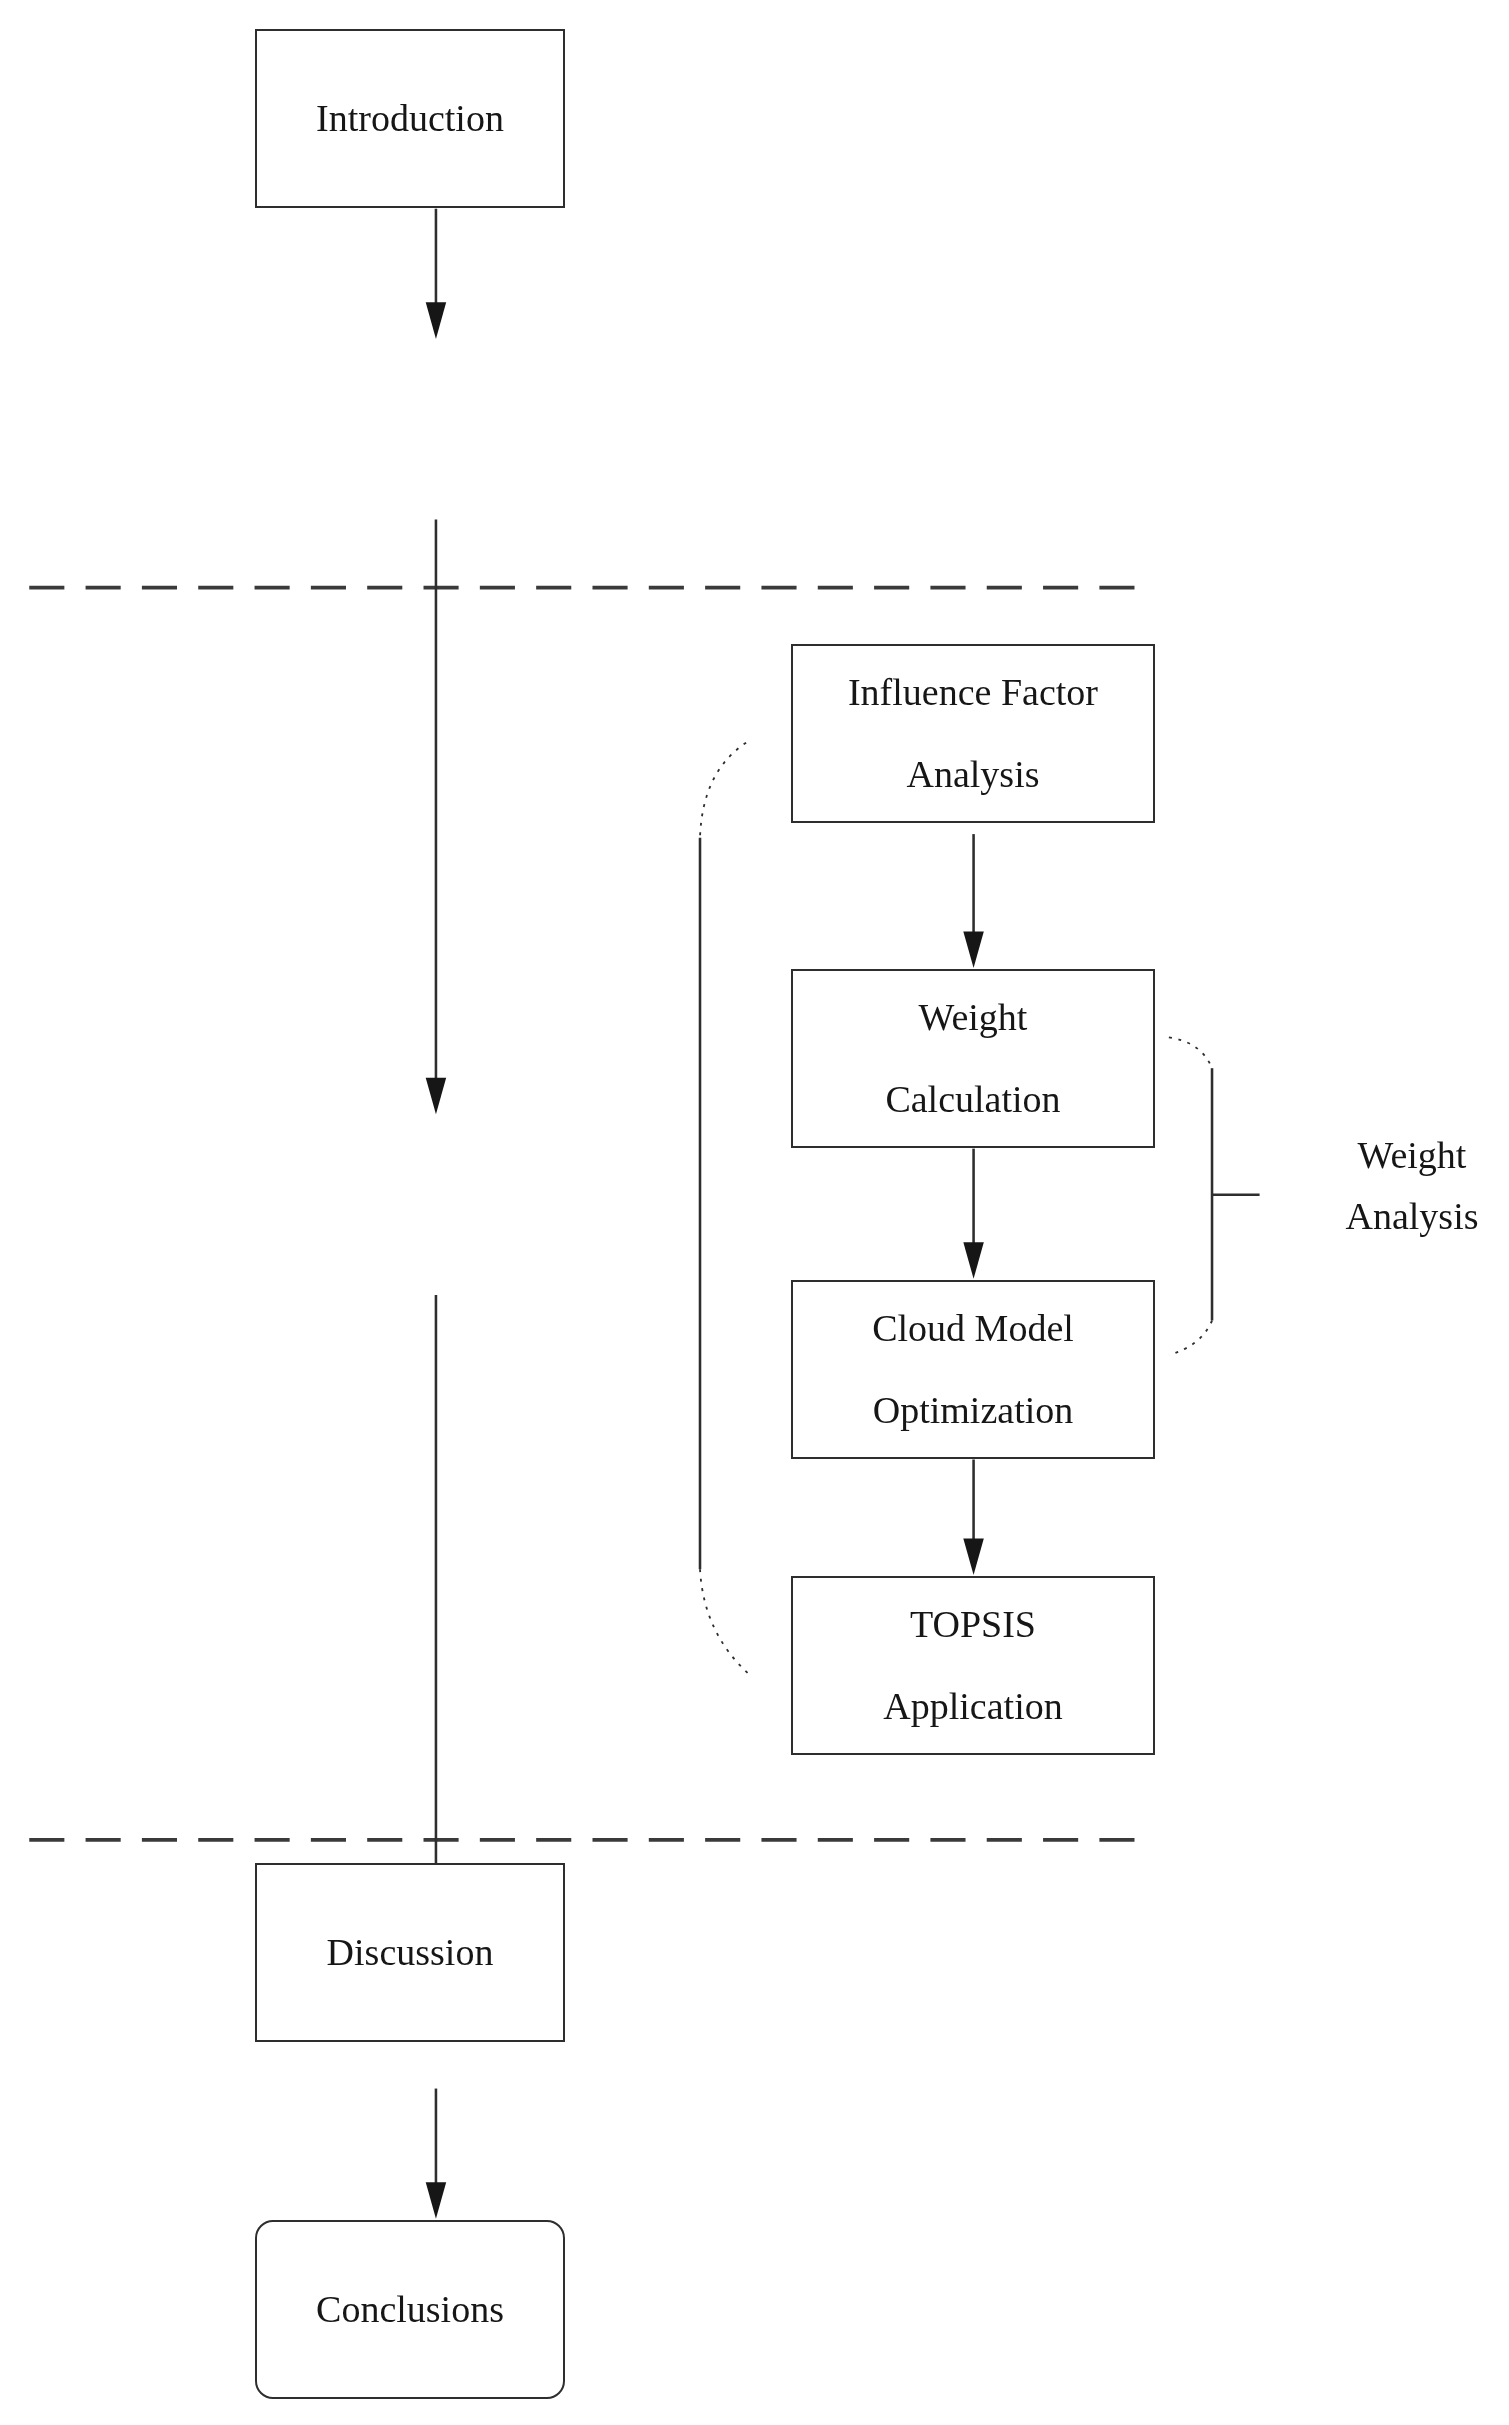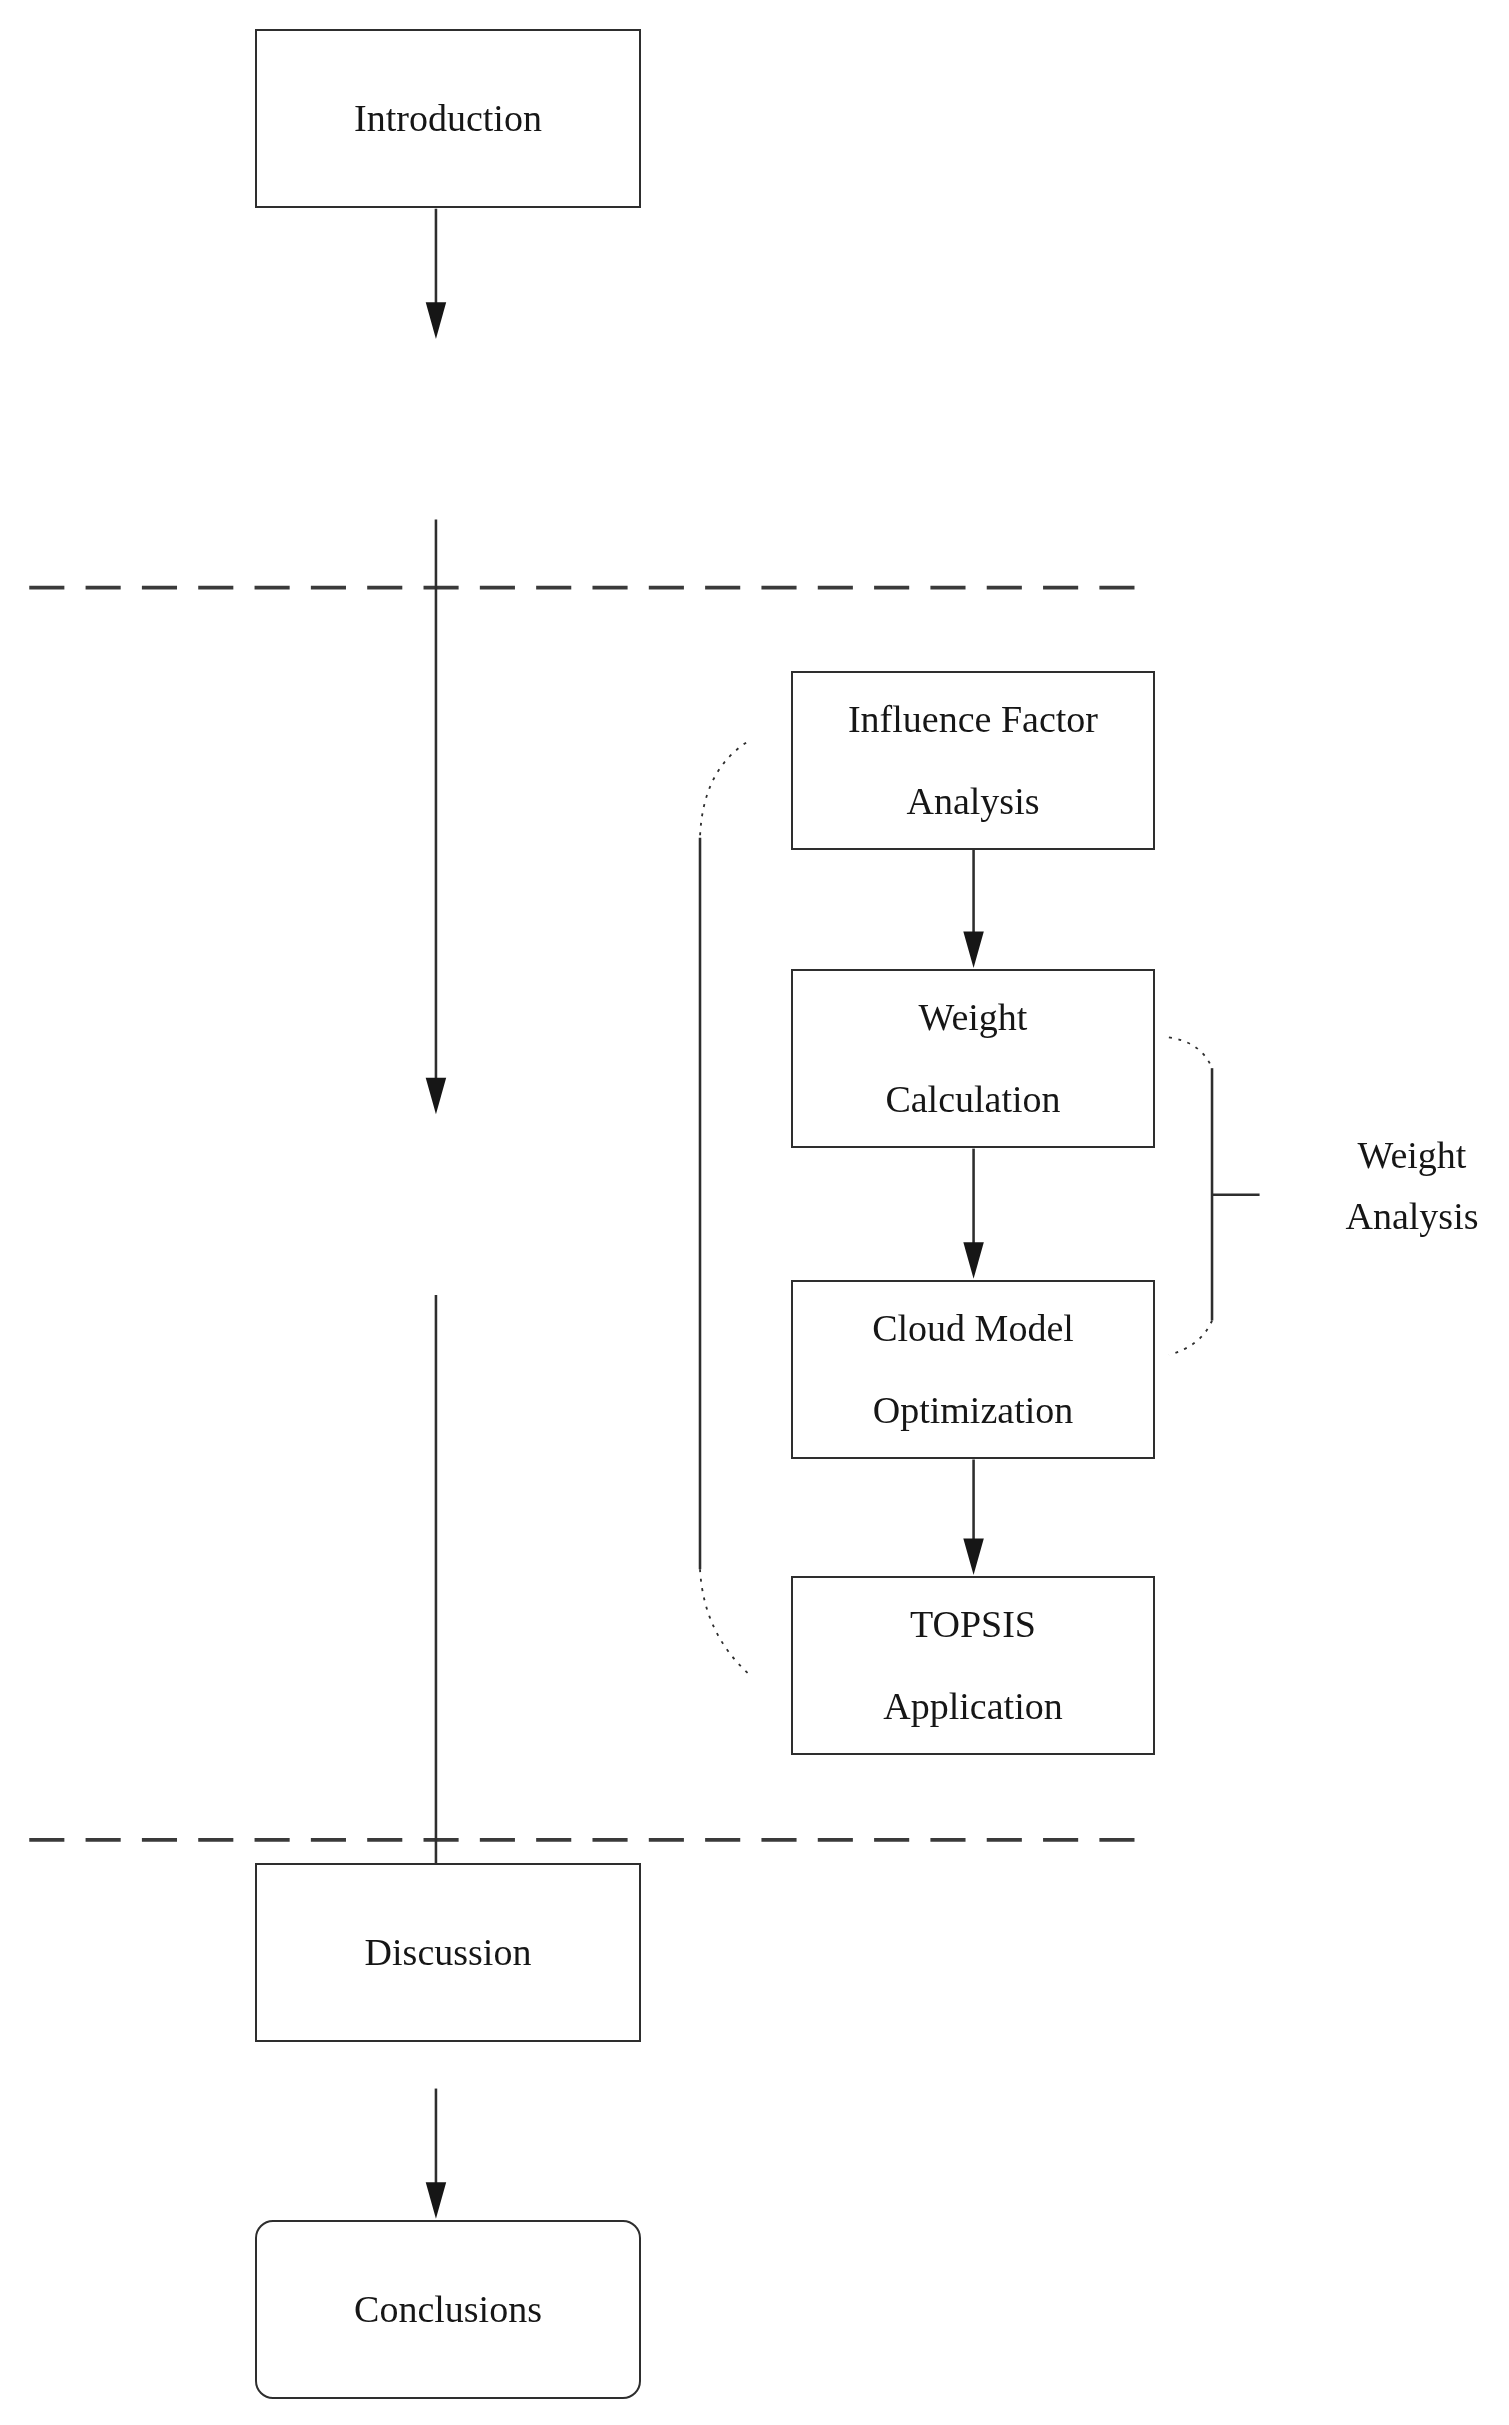--- a/index.html
+++ b/index.html
@@ -19,28 +19,28 @@
     background: #ffffff;
     display: flex;
     align-items: center;
     justify-content: center;
     text-align: center;
     font-size: 38px;
     line-height: 2.15;
     white-space: pre-line;
     z-index: 2;
   }
-  .left-col  { left: 255px;  width: 386px; height: 179px; }
+  .left-col  { left: 255px;  width: 310px; height: 179px; }
   .right-col { left: 791px; width: 364px; height: 179px; }
   #node-introduction        { top: 29px;  }
   #node-literature-review   { top: 340px; }
   #node-materials-methods   { top: 1116px; }
   #node-discussion          { top: 1863px; }
   #node-conclusions         { top: 2220px; border-radius: 18px; }
-  #node-influence-factor    { top: 671px;  }
+  #node-influence-factor    { top: 644px;  }
   #node-weight-calculation  { top: 969px; }
   #node-cloud-model         { top: 1280px; }
   #node-topsis-application  { top: 1576px; }
   .annotation {
     position: absolute;
     left: 1295px;
     top: 1125px;
     width: 234px;
     text-align: center;
     font-size: 38px;

